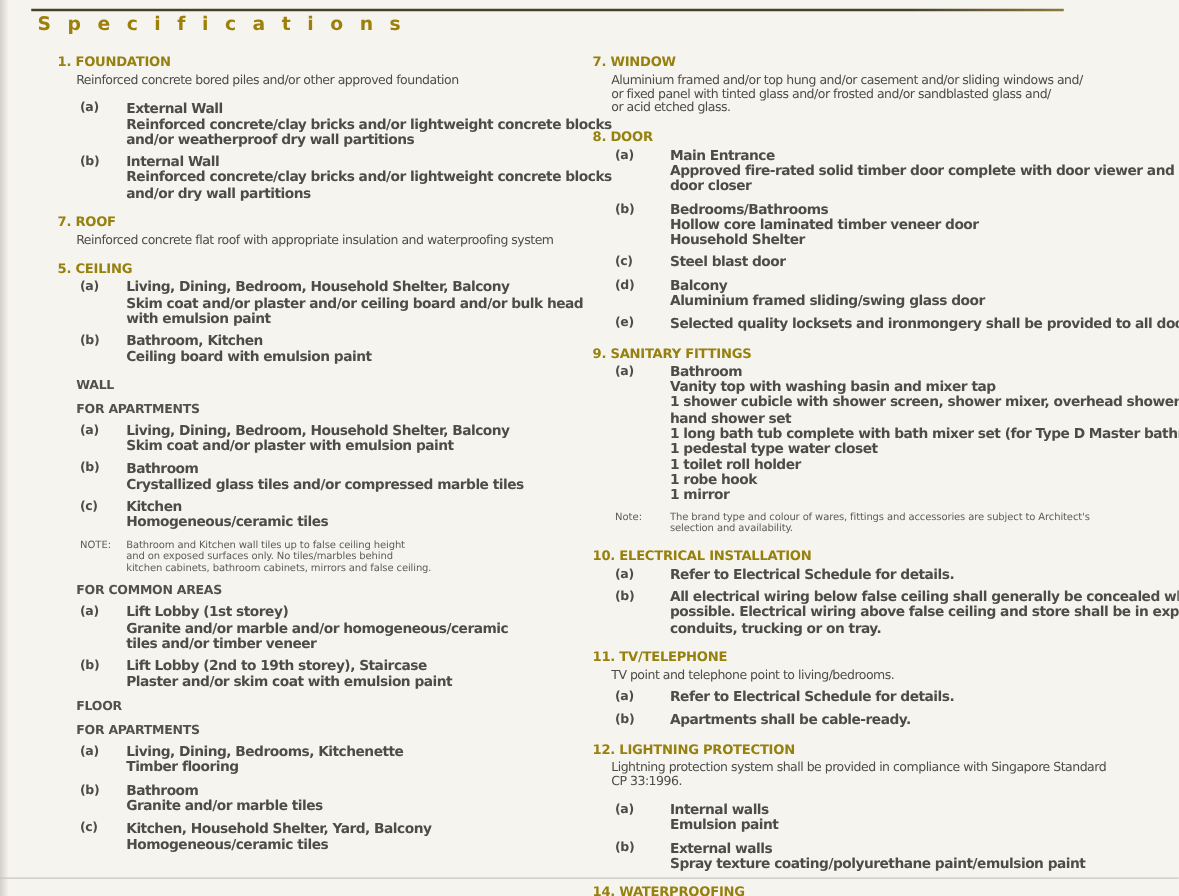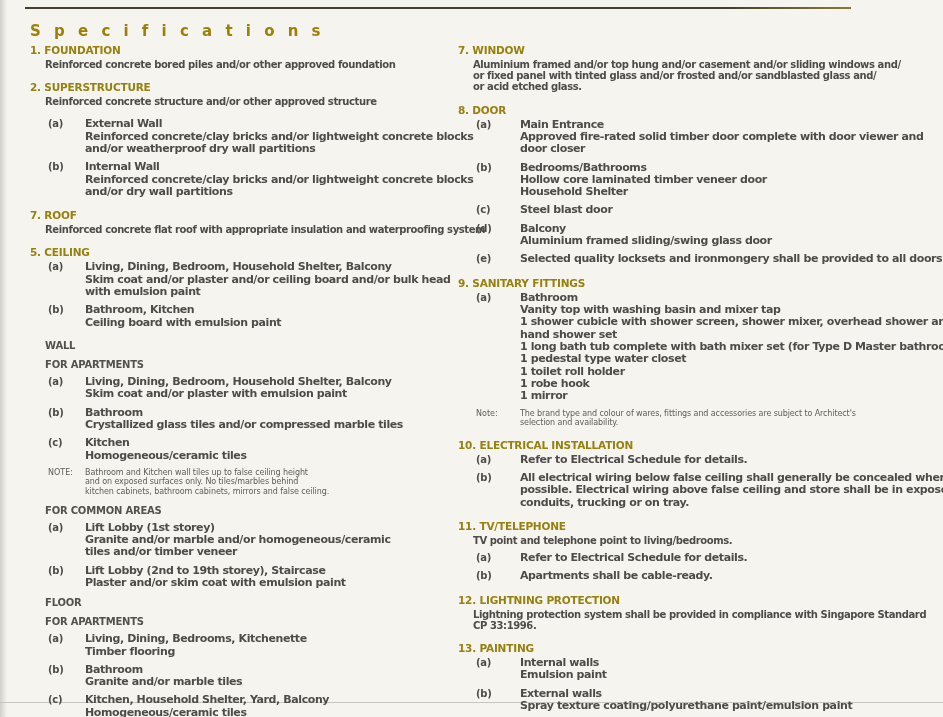--- a/index.html
+++ b/index.html
@@ -14,34 +14,34 @@
   }
   .top-rule{
     position:absolute;left:25px;top:7px;width:826px;height:2px;
     background:linear-gradient(to right,#45402e 85%,#8a7a3a);
   }
   .bottom-rule{
     position:absolute;left:0;top:702px;width:943px;height:1px;
     background:#c7c5c0;
   }
   .page-title{
-    position:absolute;left:30px;top:22px;
+    position:absolute;left:30px;top:10px;
     font-size:15px;font-weight:bold;letter-spacing:4px;
     color:#9c8009;white-space:pre;
   }
   .col{position:absolute;top:44px;}
   .col-left{left:30px;width:424px;}
   .col-right{left:458px;width:482px;}
-  .sec{margin-bottom:11px;}
+  .sec{margin-bottom:11px;margin-left:16px;}
   .h{
     color:#96800e;font-weight:bold;font-size:10.5px;
     letter-spacing:-0.2px;margin-bottom:3px;white-space:pre;
   }
   .body-text{
-    color:#4e4c48;font-weight:bold;font-size:10px;line-height:1.12;
+    color:#4e4c48;font-weight:normal;font-size:10px;line-height:1.12;
     letter-spacing:-0.4px;margin:0 0 6px 15px;white-space:pre;
   }
   .item{display:flex;margin:0 0 6px 18px;}
   .item .lbl{
     flex:none;color:#4e4c48;font-weight:bold;font-size:10px;
     letter-spacing:-0.3px;line-height:1.12;
   }
   .col-left .item .lbl{width:37px;}
   .col-right .item .lbl{width:44px;}
   .item .txt{
@@ -71,24 +71,20 @@
 <div class="bottom-rule"></div>
 <div class="page-title">S p e c i f i c a t i o n s</div>
 
 <div class="col col-left">
 
   <div class="sec">
     <div class="h">1. FOUNDATION</div>
     <div class="body-text">Reinforced concrete bored piles and/or other approved foundation</div>
   </div>
 
-  <div class="sec">
-    <div class="h">2. SUPERSTRUCTURE</div>
-    <div class="body-text">Reinforced concrete structure and/or other approved structure</div>
-  </div>
 
   <div class="sec">
     <div class="item">
       <span class="lbl">(a)</span>
       <span class="txt">External Wall
 Reinforced concrete/clay bricks and/or lightweight concrete blocks
 and/or weatherproof dry wall partitions</span>
     </div>
     <div class="item">
       <span class="lbl">(b)</span>
@@ -262,21 +258,20 @@
     </div>
   </div>
 
   <div class="sec">
     <div class="h">12. LIGHTNING PROTECTION</div>
     <div class="body-text">Lightning protection system shall be provided in compliance with Singapore Standard
 CP 33:1996.</div>
   </div>
 
   <div class="sec">
-    <div class="h">13. PAINTING</div>
     <div class="item">
       <span class="lbl">(a)</span>
       <span class="txt">Internal walls
 Emulsion paint</span>
     </div>
     <div class="item">
       <span class="lbl">(b)</span>
       <span class="txt">External walls
 Spray texture coating/polyurethane paint/emulsion paint</span>
     </div>

